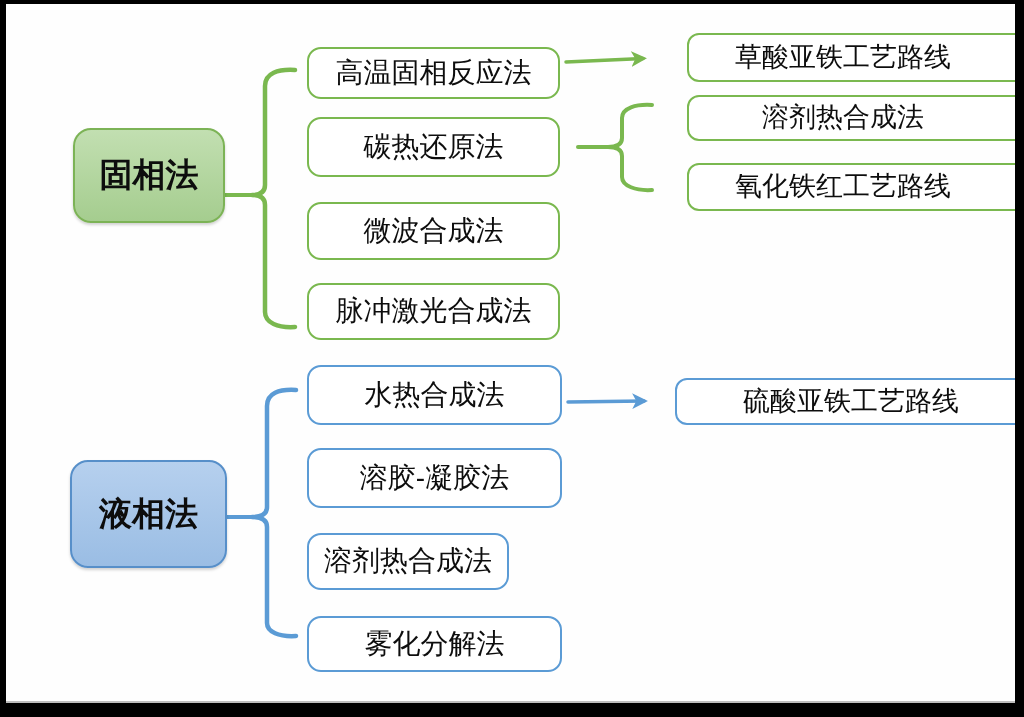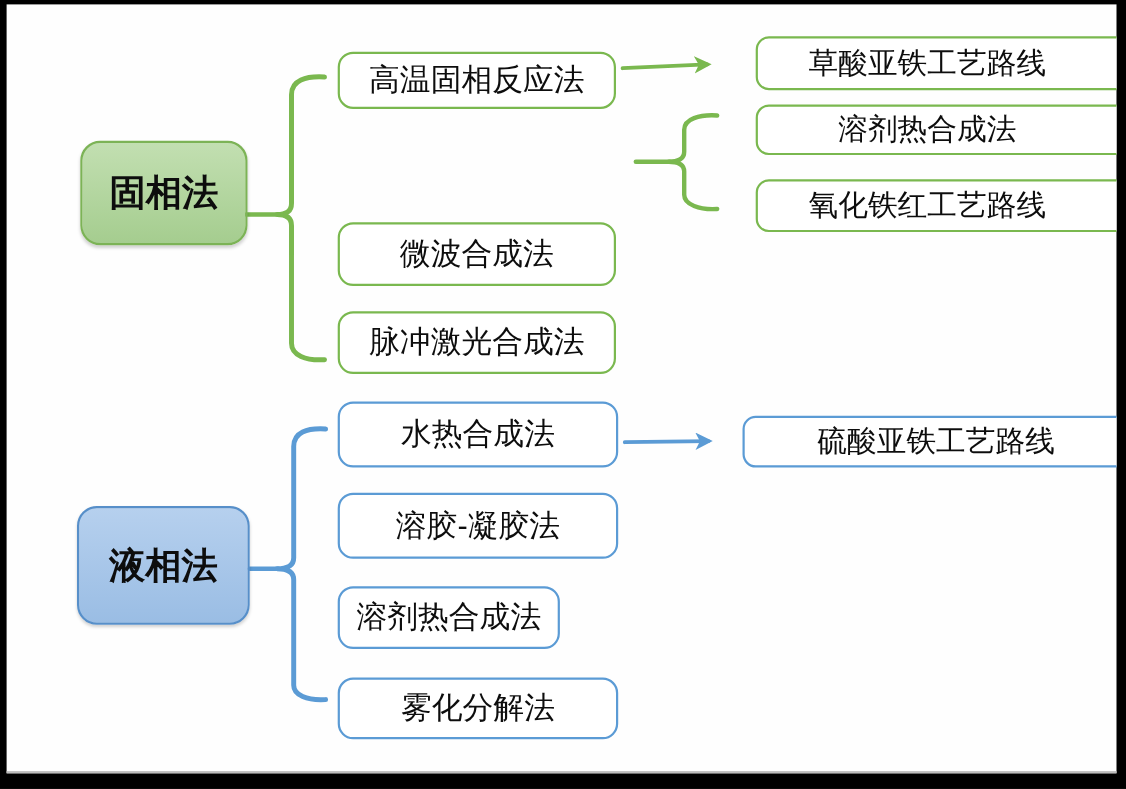--- a/index.html
+++ b/index.html
@@ -72,20 +72,23 @@
       <line class="conn arrow stroke-blue" x1="562" y1="398" x2="638" y2="397" marker-end="url(#head-blue)"></line>
     </svg>
 
     <div class="node parent green" style="left:67px;top:124px;width:152px;height:95px">
       <span>固相法</span>
     </div>
 
     <div class="node method" style="left:301px;top:43px;width:253px;height:52px">
       <span>高温固相反应法</span>
     </div>
+    <div class="node method" style="left:301px;top:113px;width:253px;height:60px">
+      <span>碳热还原法</span>
+    </div>
     <div class="node method" style="left:301px;top:198px;width:253px;height:58px">
       <span>微波合成法</span>
     </div>
     <div class="node method" style="left:301px;top:279px;width:253px;height:57px">
       <span>脉冲激光合成法</span>
     </div>
 
     <div class="node route green" style="left:681px;top:29px;width:346px;height:49px">
       <span>草酸亚铁工艺路线</span>
     </div>

